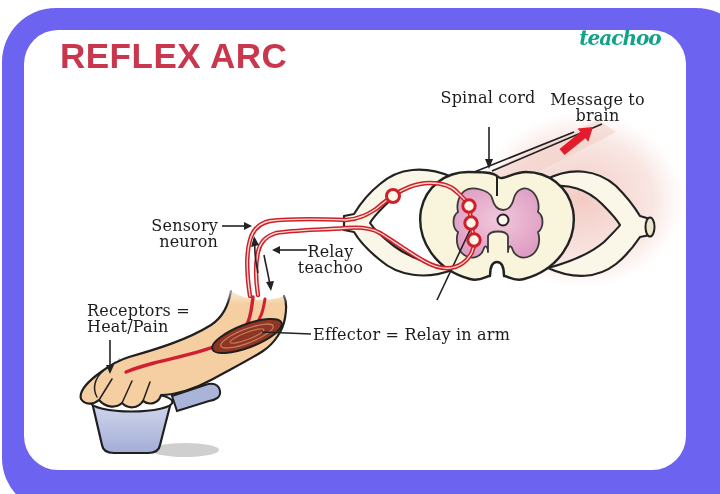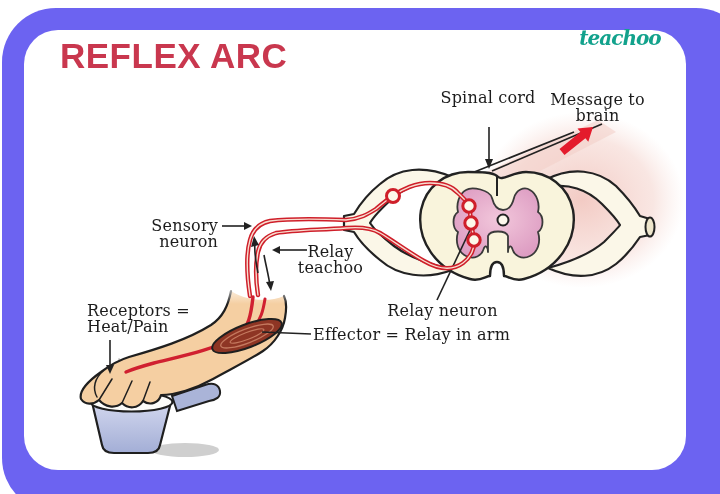--- a/index.html
+++ b/index.html
@@ -179,20 +179,19 @@
     <span>brain</span>
   </div>
 
   <div class="lbl tr" style="left:95px;top:218px;width:123px;">Sensory neuron</div>
 
   <div class="lbl tc" style="left:288px;top:244px;width:85px;">
     <span>Relay</span>
     <span>teachoo</span>
   </div>
 
-  <div class="lbl tc" style="left:385px;top:303px;width:115px;">Relay neuron</div>
 
   <div class="lbl" style="left:47px;top:303px;width:185px;margin-left:40px;">
     <span>Receptors = Heat/Pain</span>
   </div>
 
   <div class="lbl" style="left:313px;top:327px;width:220px;">Effector = Relay in arm</div>
 </div>
 
 </body></html>

